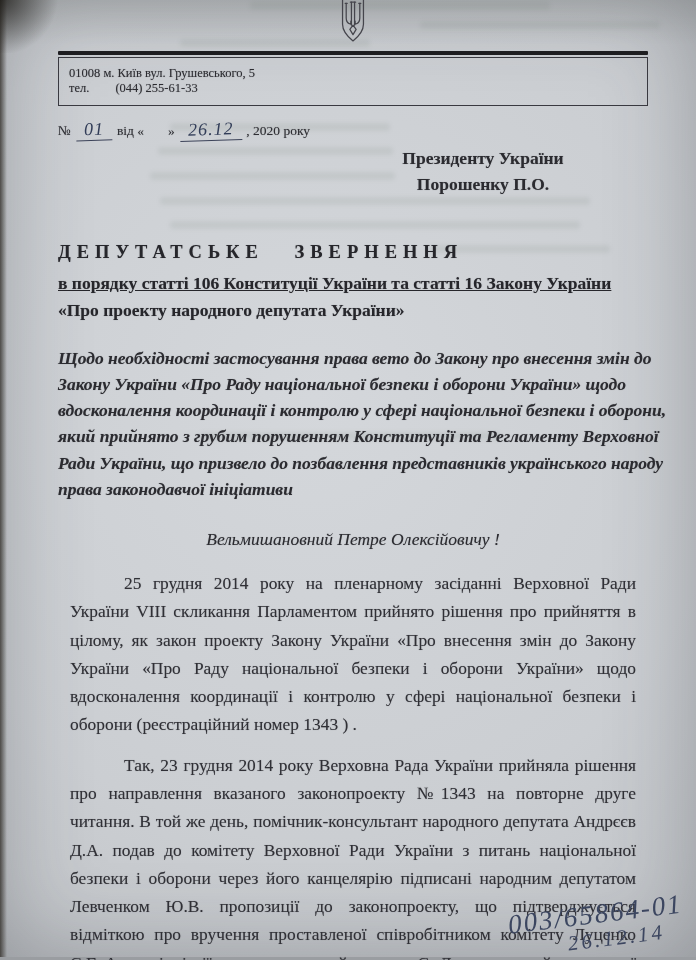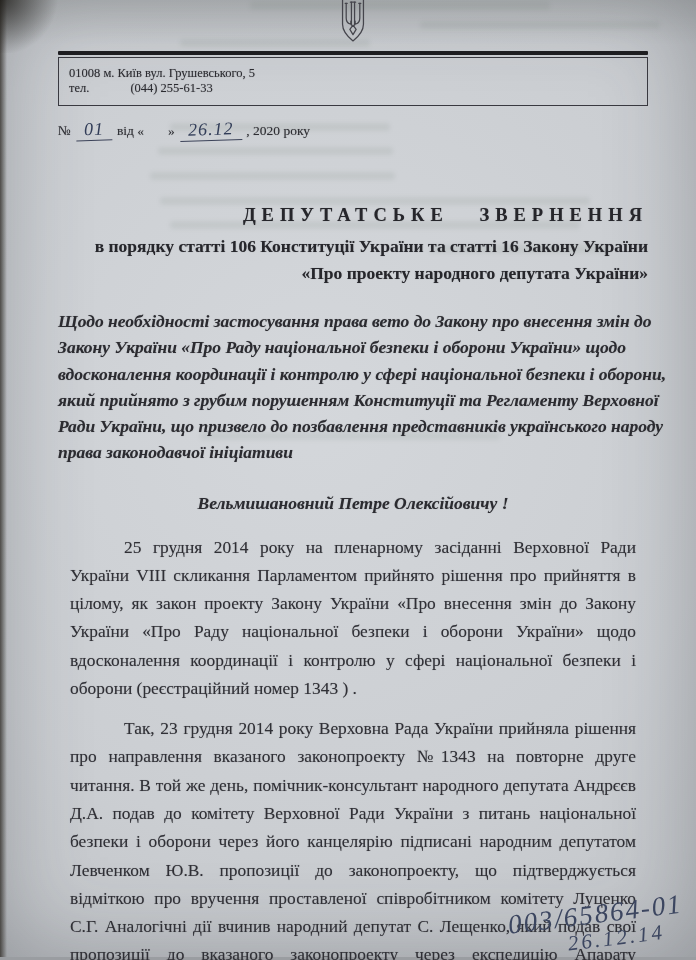--- a/index.html
+++ b/index.html
@@ -23,42 +23,42 @@
   .page{position:relative;height:100%;box-sizing:border-box;padding:0 48px 0 58px;}
   .soft{text-shadow:0 0 1px rgba(51,52,58,0.38);}
 
   
   .emblem{display:block;margin:-3px auto 0;width:32px;height:46px;}
   .org-title{margin:4px 0 0;text-align:center;font-weight:bold;font-size:22px;
     letter-spacing:1.5px;word-spacing:16px;color:#26262b;}
   .header-rule{height:4px;background:#1e1e21;margin-top:8px;border-radius:1px;}
   .address-box{margin-top:2px;border:1.4px solid #393940;display:flex;
     justify-content:space-between;align-items:baseline;padding:8px 10px 9px;font-size:12.5px;color:#2c2c31;flex-direction:column;}
-  .phone-wrap{display:flex;gap:41px;justify-content:space-between;}
+  .phone-wrap{display:flex;gap:26px;justify-content:space-between;}
 
   
   .ref-line{margin-top:13px;display:flex;align-items:baseline;gap:5px;font-size:13.5px;color:#2e2e33;}
   .hw{font-style:italic;color:#323d58;}
   .hw-field{display:inline-block;border-bottom:1.2px solid #3c4359;padding:0 8px;
     font-size:18px;transform:rotate(-2deg);letter-spacing:1px;}
   .day-gap{display:inline-block;width:14px;}
 
   
   .recipient{width:250px;margin:4px 40px 0 auto;text-align:center;font-weight:bold;
     font-size:17.5px;line-height:1.5;color:#2b2b30;}
 
   
-  .doc-title{text-align:right;margin-top:64px;font-weight:bold;color:#26262b;}
+  .doc-title{text-align:left;margin-top:44px;font-weight:bold;color:#26262b;}
   .doc-title .t1{font-size:18.5px;letter-spacing:6px;word-spacing:20px;}
-  .doc-title .t2{font-size:17.5px;margin-top:10px;}
+  .doc-title .t2{font-size:17.5px;margin-top:10px;text-decoration:underline;}
   .doc-title .t3{font-size:17.5px;margin-top:6px;}
 
   .subject{margin:24px auto 0;width:614px;font-weight:bold;
     font-style:italic;font-size:17.5px;line-height:1.5;color:#2b2b30;}
-  .salutation{margin-top:27px;text-align:center;font-weight:bold;font-style:italic;
+  .salutation{margin-top:27px;text-align:center;font-weight:normal;font-style:italic;
     font-size:17.5px;color:#2b2b30;}
 
   
   .body-text{margin-top:19px;font-size:17.4px;line-height:1.625;text-align:justify;color:#303036;}
   .body-text p{margin:12px;text-indent:54px;}
   .body-text p.bold{font-weight:bold;color:#27272c;}
 
   
   .hand-note{position:absolute;right:12px;bottom:4px;transform:rotate(-7deg);
     color:#3c4660;font-style:italic;text-align:center;}
@@ -107,20 +107,24 @@
     <div class="ref-line">
       <span class="soft">№</span>
       <span class="hw hw-field">01</span>
       <span class="soft">від «</span>
       <span class="day-gap"></span>
       <span class="soft">»</span>
       <span class="hw hw-field">26.12</span>
       <span class="soft">, 2020 року</span>
     </div>
 
+    <div class="recipient soft">
+      <div>Президенту України</div>
+      <div>Порошенку П.О.</div>
+    </div>
 
     <div class="doc-title">
       <div class="t1 soft">ДЕПУТАТСЬКЕ ЗВЕРНЕННЯ</div>
       <div class="t2 soft">в порядку статті 106 Конституції України та статті 16 Закону України</div>
       <div class="t3 soft">«Про проекту народного депутата України»</div>
     </div>
 
     <div class="subject soft">Щодо необхідності застосування права вето до Закону  про  внесення змін до Закону України «Про Раду національної безпеки і оборони України» щодо вдосконалення координації і контролю у сфері національної безпеки і оборони, який прийнято з грубим порушенням Конституції та Регламенту Верховної Ради України,  що призвело до позбавлення представників українського народу права  законодавчої ініціативи</div>
 
     <div class="salutation soft">Вельмишановний Петре Олексійовичу  !</div>

